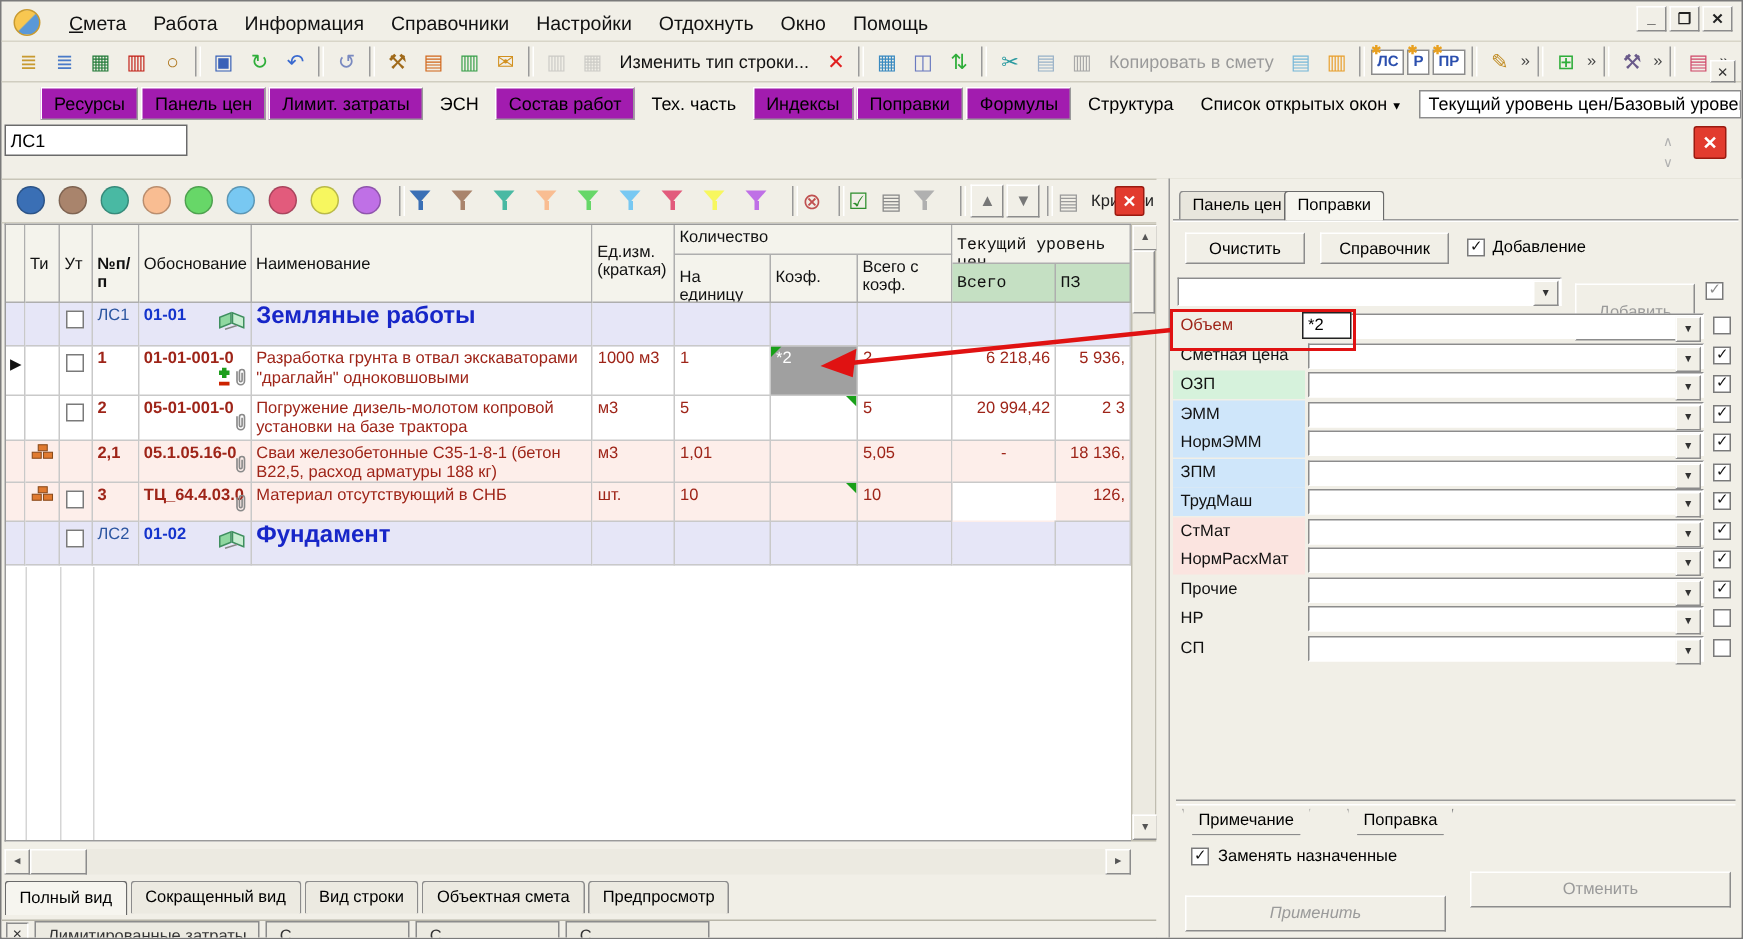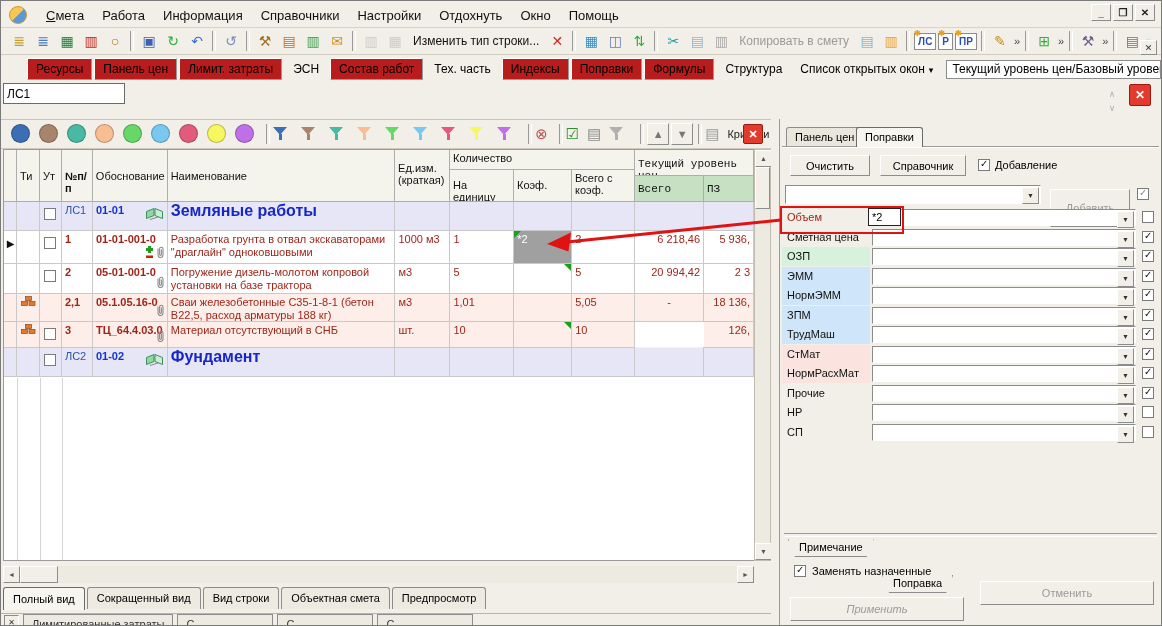--- a/index.html
+++ b/index.html
@@ -20,21 +20,21 @@
   .tbtn{width:22px;height:22px;display:flex;align-items:center;justify-content:center;font-size:14px;border:1px solid transparent;}
   .tbtn.dis{opacity:.45;filter:grayscale(1);}
   .tsep{width:2px;height:20px;border-left:1px solid #9a9a9a;border-right:1px solid #ffffff;margin:0 3px;}
   .ttxt{font-size:12px;color:#111;padding:3px 6px;white-space:nowrap;}
   .ttxt.dis{color:#9a9a9a;}
   .chip{font-size:10px;font-weight:bold;color:#2b4fae;border:1px solid #8c8c8c;background:#fff;padding:2px 3px;margin:0 1px;position:relative;white-space:nowrap;}
   .chip i{color:#e8a020;font-size:8px;font-style:normal;position:absolute;left:-1px;top:-5px;}
   .chev{font-size:11px;color:#444;padding:0 2px;}
   
   #tabstrip{position:absolute;left:0;top:56px;width:100%;height:24px;display:flex;align-items:center;padding-left:26px;box-sizing:border-box;}
-  .vt{font-size:12px;padding:3px 8px;margin-right:2px;white-space:nowrap;border:1px solid;border-color:#ffffff #9a9a9a #9a9a9a #ffffff;background:#b91c1c;}
+  .vt{font-size:12px;padding:3px 8px;margin-right:2px;white-space:nowrap;border:1px solid;border-color:#ffffff #9a9a9a #9a9a9a #ffffff;background:#a21caf;}
   .vt.flat{border-color:transparent;background:transparent;}
   #openwin{font-size:12px;padding:3px 6px;white-space:nowrap;}
   #openwin .da{font-size:9px;margin-left:4px;}
   #pricecombo{margin-left:4px;width:318px;height:19px;background:#fff;border:1px solid #8c8c8c;font-size:12px;display:flex;align-items:center;padding-left:5px;box-sizing:border-box;white-space:nowrap;overflow:hidden;}
   
   #docrow{position:absolute;left:0;top:80px;width:100%;height:38px;border-bottom:1px solid #c8c5b8;}
   #docname{position:absolute;left:2px;top:2px;width:114px;height:17px;border:1px solid #6a6a6a;font-size:12px;font-family:"Liberation Sans",sans-serif;padding:1px 3px;}
   .updn{position:absolute;width:18px;height:13px;color:#b0b0b0;font-size:9px;display:flex;align-items:center;justify-content:center;}
   #chup{right:40px;top:6px;} #chdn{right:40px;top:20px;}
   .redx{position:absolute;background:#e23b2e;border:1px solid #9a1a10;border-radius:2px;color:#fff;font-weight:bold;display:flex;align-items:center;justify-content:center;}
@@ -107,21 +107,21 @@
   #params{position:absolute;left:2px;top:89px;width:378px;}
   .prow{height:19.5px;position:relative;}
   .plabel{position:absolute;left:0;top:0;width:88px;height:19px;font-size:11px;padding:3px 0 0 5px;box-sizing:border-box;color:#111;white-space:nowrap;overflow:hidden;}
   .plabel.maroon{color:#9e2418;}
   .bg-green{background:#d6f2dc;} .bg-blue{background:#cfe6fa;} .bg-pink{background:#fbe4e0;} .bg-none{background:transparent;}
   .pfield{position:absolute;left:90px;top:1px;width:264px;height:17px;background:#fff;border:1px solid;border-color:#8c8c8c #fff #fff #8c8c8c;box-sizing:border-box;}
   .prow .cb{position:absolute;left:360px;top:3px;}
   .pedit{position:absolute;left:86px;top:0;width:33px;height:18px;background:#fff;border:1px solid #222;box-sizing:border-box;font-size:11px;padding:2px 0 0 3px;z-index:3;}
   #rpdiv{position:absolute;left:4px;top:414px;right:4px;height:2px;border-top:1px solid #9a9a9a;border-bottom:1px solid #fff;}
   .mtab{position:absolute;top:420px;height:18px;font-size:11px;padding:2px 10px;box-sizing:border-box;border:1px solid #8c8c8c;border-top:none;background:#f1efe7;clip-path:polygon(0 0,100% 0,calc(100% - 7px) 100%,7px 100%);}
-  #mt1{left:8px;} #mt2{left:102px;margin-top:36px;}
+  #mt1{left:8px;} #mt2{left:118px;}
   #replcb{position:absolute;left:14px;top:446px;}
   #repllbl{position:absolute;left:32px;top:446px;font-size:11px;}
   #applybtn{position:absolute;left:10px;top:478px;width:174px;height:24px;font-size:11px;color:#9a9a9a;font-style:italic;}
   #cancelbtn{position:absolute;left:200px;top:462px;width:174px;height:24px;font-size:11px;color:#9a9a9a;}
   
   #splitter{position:absolute;left:770px;top:118px;width:8px;height:508px;background:#f1efe7;}
   
   #overlay{position:absolute;left:0;top:0;z-index:60;pointer-events:none;}
 </style>
 </head>

